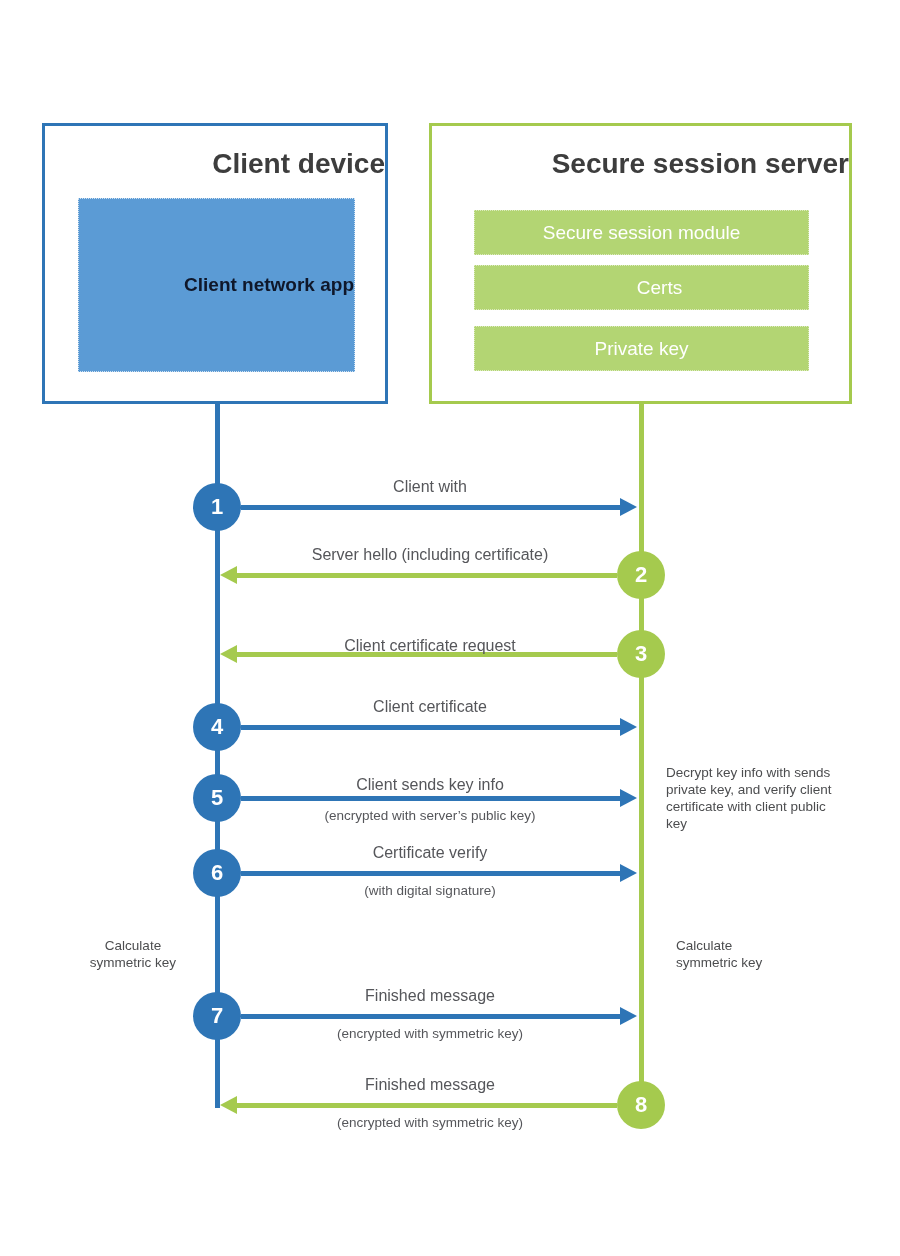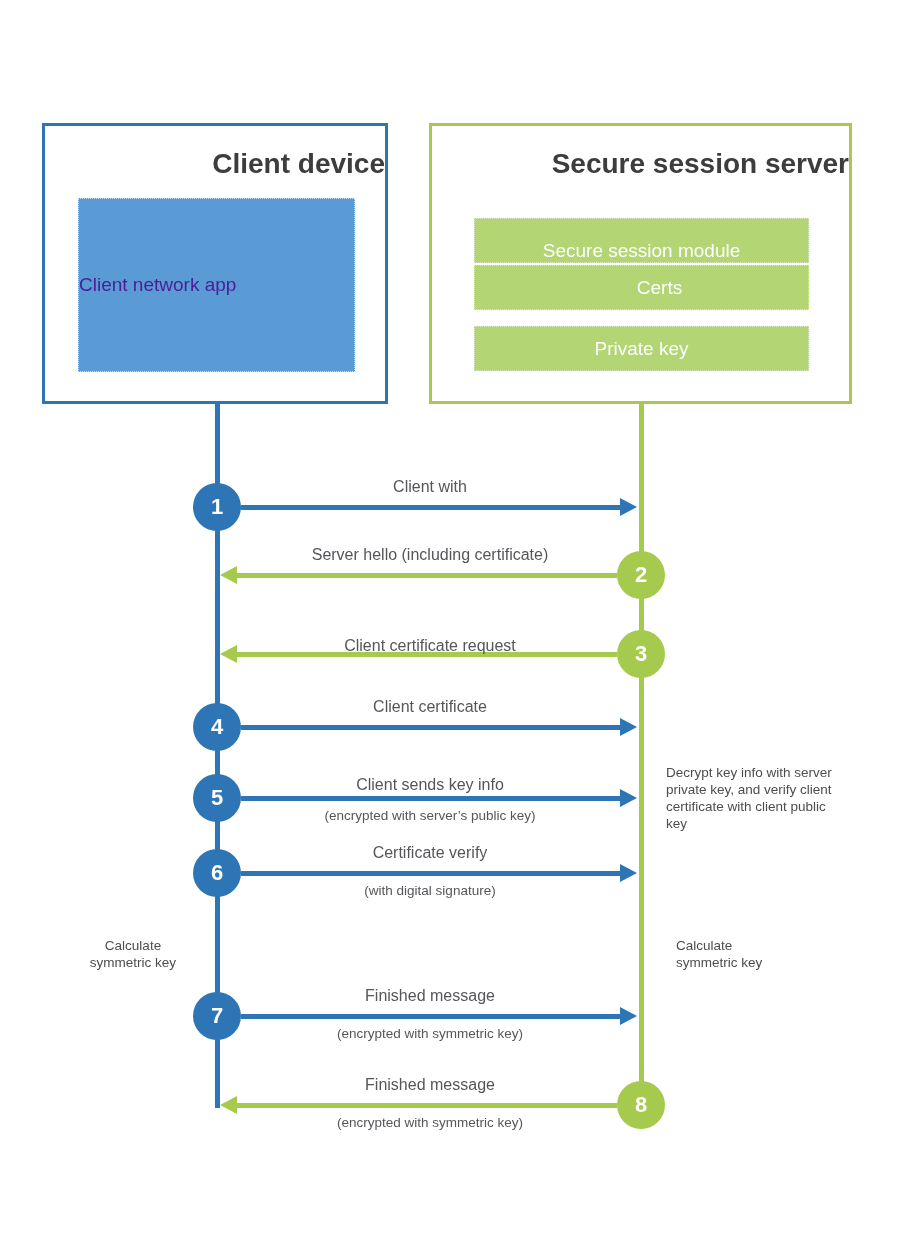--- a/index.html
+++ b/index.html
@@ -23,31 +23,31 @@
   .box{position:absolute;top:123px;height:281px;background:#ffffff;box-sizing:border-box;}
   .box.client{left:42px;width:346px;border:3px solid var(--blue);}
   .box.server{left:429px;width:423px;border:3px solid var(--green);}
   .box-title{
     position:absolute;top:22px;left:0;width:100%;text-align:right;
     font-size:28px;font-weight:700;color:var(--heading);
   }
   .app-box{
     position:absolute;left:33px;top:72px;width:277px;height:174px;
     background:var(--blue-fill);border:1px dotted #cfe2f3;box-sizing:border-box;
-    display:flex;align-items:center;justify-content:flex-start;text-align:center;
-    color:#4c1d95;font-size:19px;line-height:1.45;
+    display:flex;align-items:center;justify-content:flex-end;text-align:center;
+    color:#0f172a;font-size:19px;line-height:1.45;font-weight:bold;
   }
   .app-box span{max-width:180px;display:inline-block;}
   .module-bar{
     position:absolute;left:42px;width:335px;height:45px;
     background:var(--green-fill);border:1px dotted #dcebbe;box-sizing:border-box;
     display:flex;align-items:center;justify-content:center;
     color:#ffffff;font-size:19px;
   }
-  .module-bar.m0{top:92px;align-items:flex-end;}
+  .module-bar.m0{top:84px;}
   .module-bar.m1{top:139px;padding-left:36px;}
   .module-bar.m2{top:200px;}
 
   .lifeline{position:absolute;width:5px;top:404px;}
   .lifeline.blue{left:215px;height:704px;background:var(--blue);}
   .lifeline.green{left:639px;height:701px;background:var(--green);}
 
   .circle{
     position:absolute;width:48px;height:48px;border-radius:50%;
     display:flex;align-items:center;justify-content:center;
@@ -154,17 +154,17 @@
       <div class="slabel" style="top: 1026px;">(encrypted with symmetric key)</div>
       <div class="circle c-green" style="left: 617px; top: 1081px;">
         <span class="num">8</span>
       </div>
       <div class="aline bg-green" style="top: 1103px; left: 237px; width: 380px;"></div>
       <div class="head head-left" style="top: 1096px; left: 220px;"></div>
       <div class="mlabel" style="top: 1076px;">Finished message</div>
       <div class="slabel" style="top: 1115px;">(encrypted with symmetric key)</div>
     </div>
 
-  <div class="note note-decrypt">Decrypt key info with server private key, and verify client certificate with client public key</div>
+  <div class="note note-decrypt">Decrypt key info with sends private key, and verify client certificate with client public key</div>
   <div class="note note-calc-client">Calculate symmetric key</div>
   <div class="note note-calc-server">Calculate symmetric key</div>
 
 </div>
 
 </body></html>

